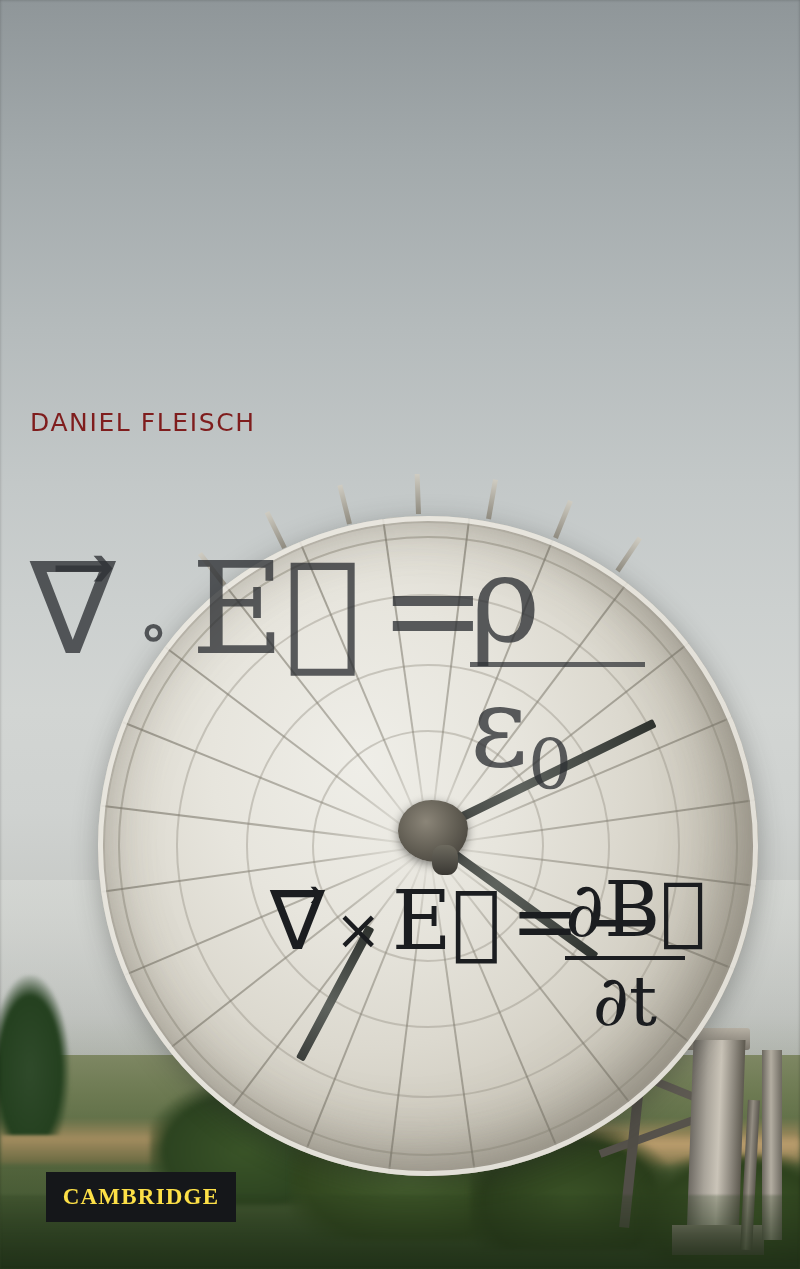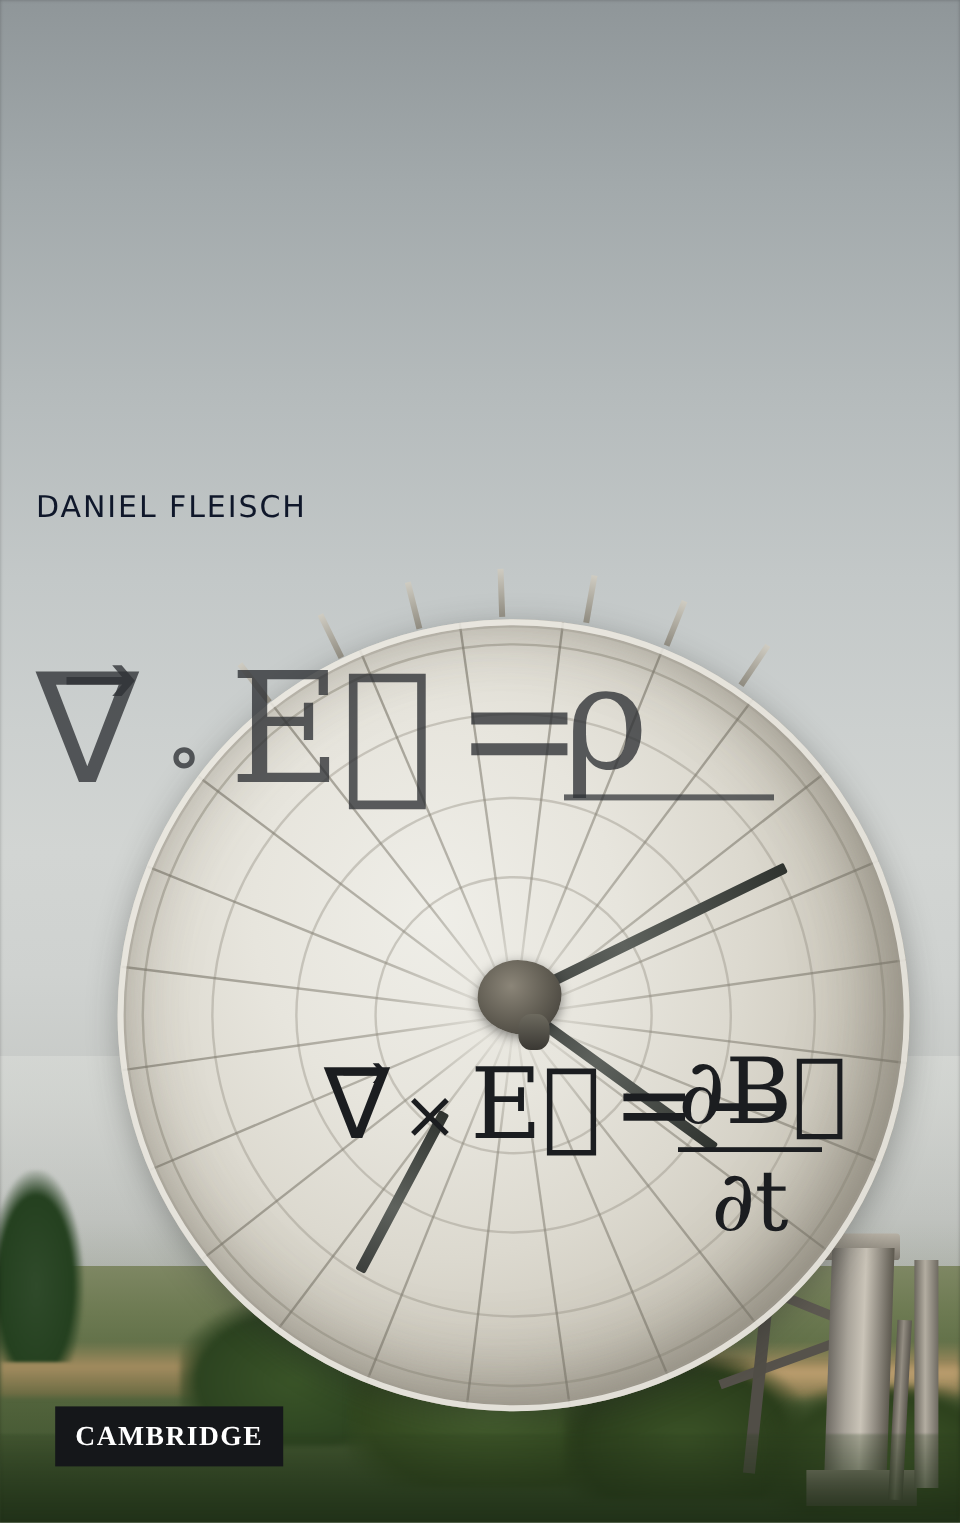--- a/index.html
+++ b/index.html
@@ -219,21 +219,21 @@
     letter-spacing:-0.5px; line-height:1.08;
     font-family:"DejaVu Sans", sans-serif;
   }
   .title-line2 {
     font-size:53px; font-weight:700; color:#0b0c0e;
     letter-spacing:-0.8px; line-height:1.12; margin-top:8px;
     font-family:"DejaVu Sans", sans-serif;
   }
   .author {
     position:absolute; left:30px; top:408px;
-    font-size:25px; letter-spacing:1.6px; color:#0f172a;
+    font-size:25px; letter-spacing:1.6px; color:#7f1d1d;
     font-family:"DejaVu Sans", sans-serif;
   }
 
   
   .eq {
     position:absolute;
     color:#33363a;
     font-family:"DejaVu Serif", serif;
     user-select:none;
   }
@@ -267,21 +267,21 @@
   .sub { font-size:0.62em; vertical-align:sub; }
 
   
   .publisher {
     position:absolute; left:46px; top:1172px;
     width:190px; height:50px;
     background:#15171a;
     display:flex; align-items:center; justify-content:center;
   }
   .publisher span {
-    color:#ffffff; font-size:23px; font-weight:700;
+    color:#fde047; font-size:23px; font-weight:700;
     letter-spacing:1.2px;
     font-family:"Liberation Serif", serif;
   }
 
   
   .edge-shadow {
     position:absolute; left:0; top:0; width:800px; height:1269px;
     box-shadow:inset 0 0 3px rgba(0,0,0,0.25);
     pointer-events:none;
   }
@@ -359,20 +359,21 @@
     </div>
 
   <div class="grass-fore"></div>
 
   <div class="eq eq1">
     <span>∇⃗</span><span style="font-size:64px; padding:0 18px;">∘</span><span>E⃗</span><span style="padding-left:14px;">=</span>
   </div>
   <div class="eq1-frac">
     <span class="num" style="display:block; font-size:120px; line-height:1;">ρ</span>
     <span class="bar" style="display:block; height:5px; background:rgba(46,49,53,0.72); margin:2px 0 4px;"></span>
+    <span class="den" style="display:block; font-size:112px; line-height:1;">ε<span class="sub">0</span></span>
   </div>
 
   <div class="eq eq2">
     <span>∇⃗</span><span style="font-size:56px; padding:0 10px;">×</span><span>E⃗</span><span style="padding-left:10px;">=</span><span style="padding-left:8px;">−</span>
   </div>
   <div class="eq2-frac">
     <span class="num">∂B⃗</span>
     <span class="bar"></span>
     <span class="den">∂t</span>
   </div>

